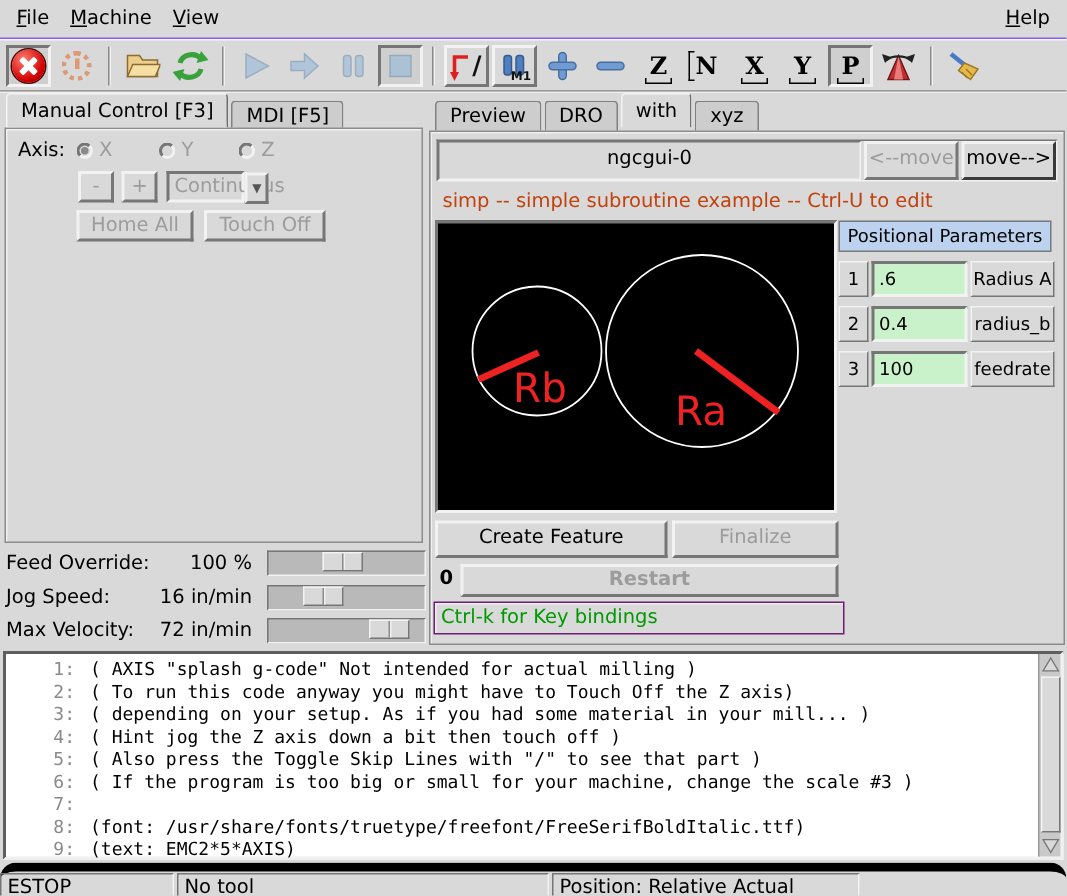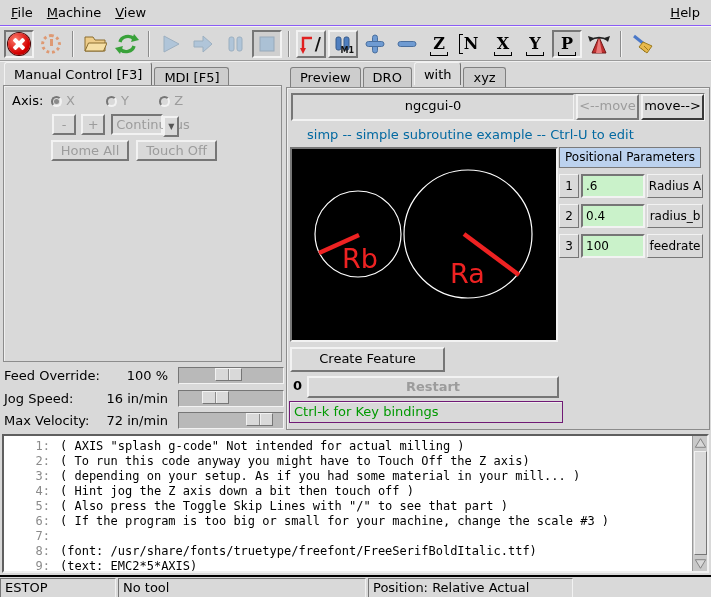--- a/index.html
+++ b/index.html
@@ -80,21 +80,21 @@
   .sl-handle::after { content:""; position:absolute; left:12px; top:0; bottom:0; width:1px;
             background:#8c8c8c; box-shadow:1px 0 0 #f0f0f0; }
 
   
   #right-frame { position:absolute; left:1px; top:25px; width:424px; height:343px;
                  border:1px solid #8c8c8c; box-shadow:inset 1px 1px 0 #efefef; background:#d9d9d9; z-index:1; }
   #ngcgui-bar { position:absolute; left:4px; top:5px; width:414px; height:28px;
                 display:flex; align-items:stretch; }
   #ngcgui-entry { flex:1; background:#d9d9d9; text-align:center; line-height:22px; }
   #move-left, #move-right { width:63px; margin-left:2px; text-align:center; line-height:20px; }
-  #info-line { position:absolute; left:20px; top:39px; color:#0369a1; white-space:nowrap; }
+  #info-line { position:absolute; left:8px; top:39px; color:#c2410c; white-space:nowrap; }
 
   #preview-canvas { position:absolute; left:3px; top:59px; width:268px; height:195px;
                     border:2px solid; border-color:#767676 #f2f2f2 #f2f2f2 #767676; background:#000; }
 
   #params { position:absolute; left:272px; top:59px; width:148px; }
   #params-header { width:142px; height:21px; background:#bcd2ee; border:1px solid #7a7a7a;
                    text-align:center; font-size:12px; line-height:19px; }
   .prow { margin-top:6px; display:flex; align-items:center; }
   .pnum { width:20px; height:24px; font-size:12px; display:flex; align-items:center; justify-content:center; }
   .pentry { width:64px; height:24px; background:#caf2ca; border:2px solid;
@@ -118,21 +118,21 @@
   .gnum { display:inline-block; width:46px; text-align:right; color:#8a8a8a; }
   .gtxt { margin-left:10px; color:#000; }
   #gscroll { position:absolute; right:0; top:0; width:15px; height:135px;
              background:#c9c9c9; border-left:1px solid #9a9a9a; }
   .sarrow { position:absolute; left:1px; width:13px; height:14px; display:flex; align-items:center; justify-content:center; }
   #gthumb { position:absolute; left:1px; top:15px; width:13px; height:104px; background:#d9d9d9;
             border:1px solid; border-color:#f2f2f2 #767676 #767676 #f2f2f2; }
 
   
   #statusbar { position:absolute; top:575px; left:0; width:711px; height:22px;
-               border-top:2px solid #000000; }
+               border-top:6px solid #000000;border-radius:11px; }
   .scell { position:absolute; top:1px; height:20px; border:1px solid;
            border-color:#767676 #f2f2f2 #f2f2f2 #767676; padding:1px 4px 0 4px; }
   #status-estop { left:0; width:116px; }
   #status-tool  { left:118px; width:248px; }
   #status-pos   { left:368px; width:205px; }
 </style>
 </head>
 <body>
 
 <div id="menubar">
@@ -337,20 +337,21 @@
         <span class="pname raised1">radius_b</span>
       </div>
       <div class="prow">
         <span class="pnum raised1">3</span>
         <span class="pentry">100</span>
         <span class="pname raised1">feedrate</span>
       </div>
     </div>
 
     <span id="create-feature" class="raised">Create Feature</span>
+    <span id="finalize" class="raised disabled">Finalize</span>
     <span id="restart-count">0</span>
     <span id="restart-btn" class="raised disabled">Restart</span>
     <div id="key-hint-box">Ctrl-k for Key bindings</div>
   </div>
 </div>
 
 <div id="gcode">
   <div id="gcode-lines">
     <div class="gline"><span class="gnum">1:</span><span class="gtxt">( AXIS "splash g-code" Not intended for actual milling )</span></div>
     <div class="gline"><span class="gnum">2:</span><span class="gtxt">( To run this code anyway you might have to Touch Off the Z axis)</span></div>

